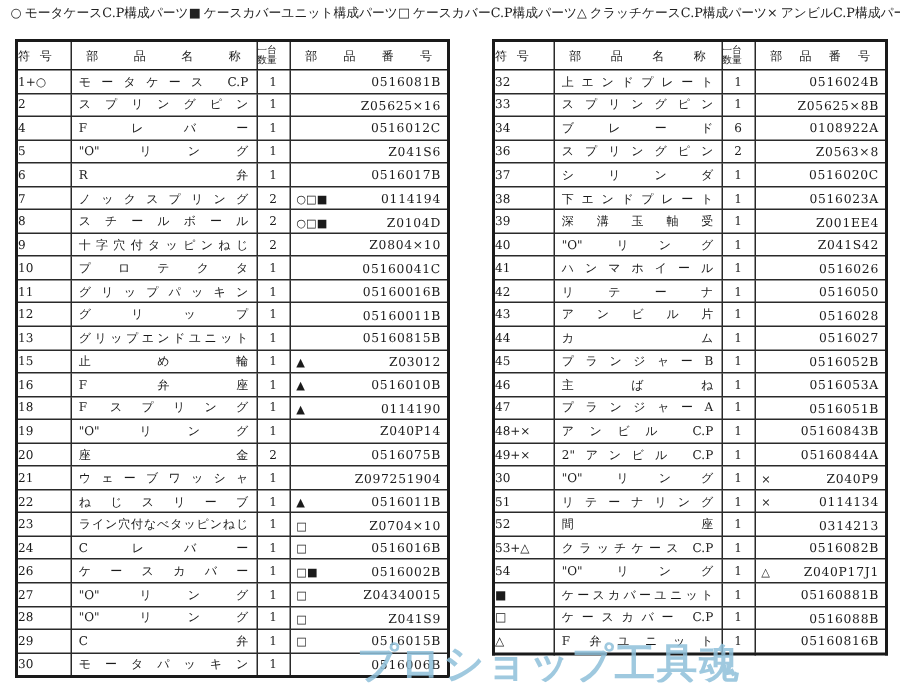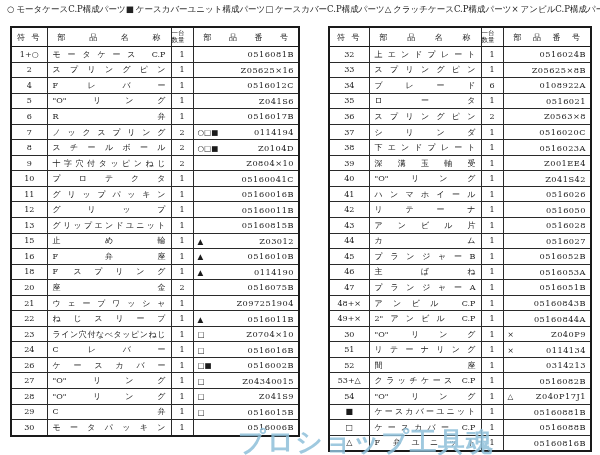--- a/index.html
+++ b/index.html
@@ -22,21 +22,21 @@
     font-size:8px;color:#1b1b1b;background:#fff;
   }
   .parts-table.left{left:10px;width:288px;}
   .parts-table.right{left:328px;width:262px;}
   .parts-table td,.parts-table th{
     border:1px solid #2a2a2a;padding:0;height:14.55px;overflow:hidden;
     font-weight:normal;white-space:nowrap;
   }
   .parts-table{border:2px solid #1a1a1a;}
   .parts-table thead th{height:18px;border-bottom:1.5px solid #1a1a1a;}
-  .col-code{text-align:center;}
+  .col-code{text-align:left;}
   .col-name{text-align:justify;text-align-last:justify;padding:0 5px !important;}
   .col-qty{text-align:center;}
   .col-num{}
   th.col-code{letter-spacing:2px;}
   th.col-num,th.col-name{text-align:justify;text-align-last:justify;padding:0 10px !important;}
   .qty-head{font-size:6.5px;line-height:7px;letter-spacing:0;display:block;text-align:left;}
   .numwrap{display:flex;align-items:flex-end;padding:0 4px;}
   .num-sym{font-size:7.5px;flex:0 0 auto;}
   .num-val{margin-left:auto;letter-spacing:0.5px;font-size:8.2px;}
   
@@ -255,20 +255,31 @@
     <td class="col-name">F スプリング</td>
     <td class="col-qty">1</td>
     <td class="col-num">
       <span class="numwrap">
         <span class="num-sym">▲</span>
         <span class="num-val">0114190</span>
       </span>
     </td>
   </tr>
       <tr>
+    <td class="col-code">19</td>
+    <td class="col-name">"O" リング</td>
+    <td class="col-qty">1</td>
+    <td class="col-num">
+      <span class="numwrap">
+        <span class="num-sym"></span>
+        <span class="num-val">Z040P14</span>
+      </span>
+    </td>
+  </tr>
+      <tr>
     <td class="col-code">20</td>
     <td class="col-name">座金</td>
     <td class="col-qty">2</td>
     <td class="col-num">
       <span class="numwrap">
         <span class="num-sym"></span>
         <span class="num-val">0516075B</span>
       </span>
     </td>
   </tr>
@@ -420,31 +431,20 @@
     <td class="col-name">ブレード</td>
     <td class="col-qty">6</td>
     <td class="col-num">
       <span class="numwrap">
         <span class="num-sym"></span>
         <span class="num-val">0108922A</span>
       </span>
     </td>
   </tr>
       <tr>
-    <td class="col-code">35</td>
-    <td class="col-name">ロータ</td>
-    <td class="col-qty">1</td>
-    <td class="col-num">
-      <span class="numwrap">
-        <span class="num-sym"></span>
-        <span class="num-val">0516021</span>
-      </span>
-    </td>
-  </tr>
-      <tr>
     <td class="col-code">36</td>
     <td class="col-name">スプリングピン</td>
     <td class="col-qty">2</td>
     <td class="col-num">
       <span class="numwrap">
         <span class="num-sym"></span>
         <span class="num-val">Z0563×8</span>
       </span>
     </td>
   </tr>

